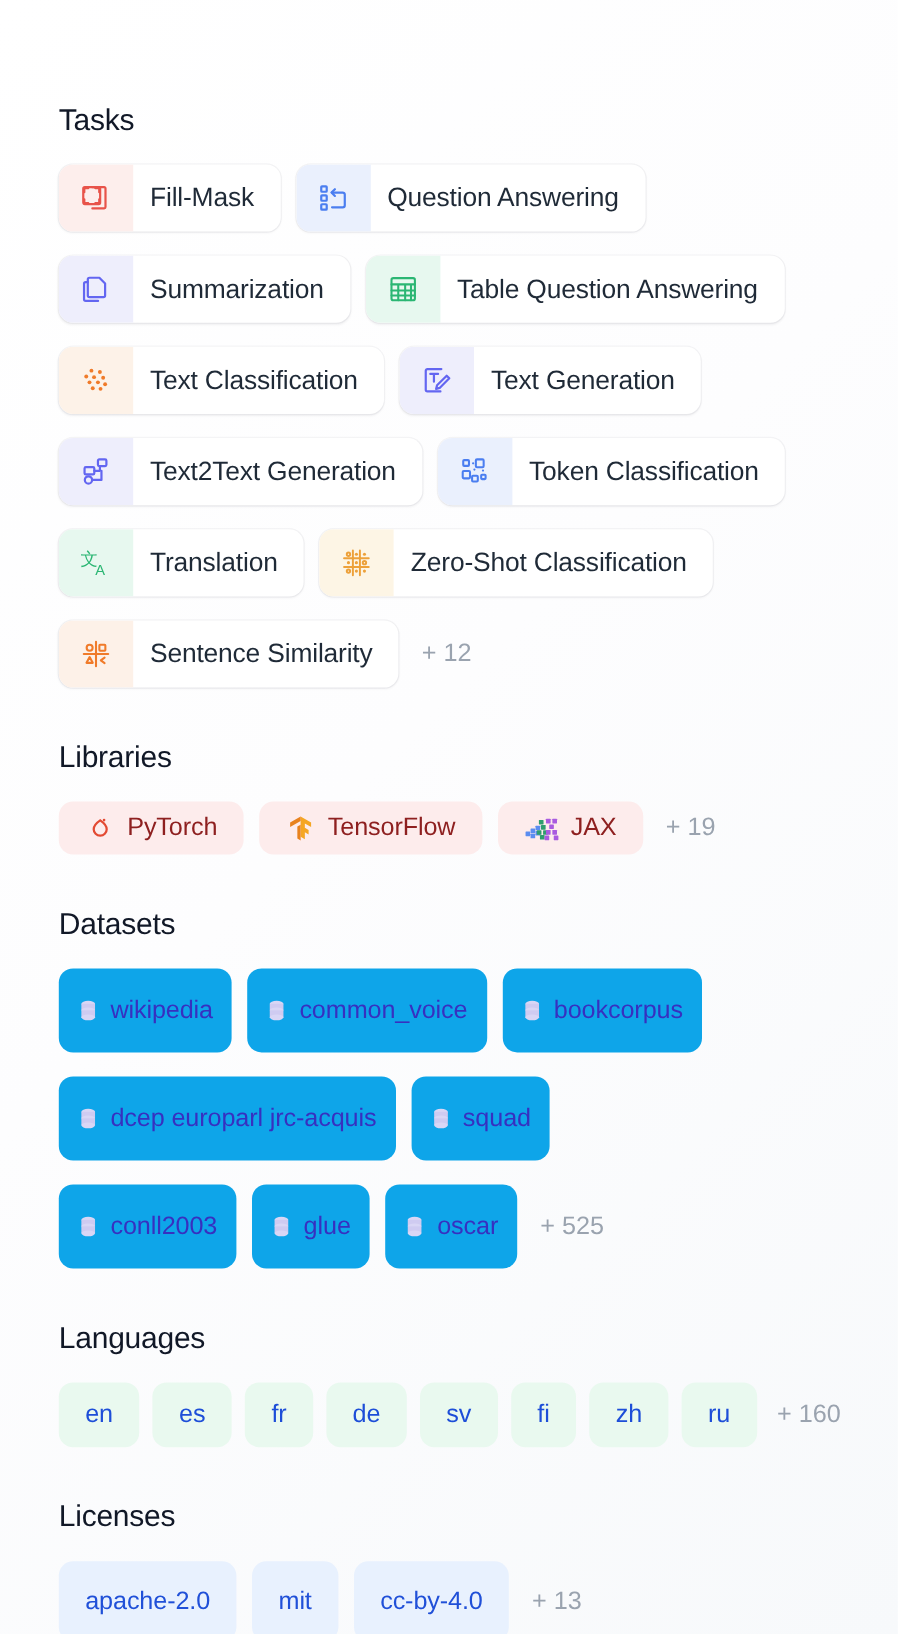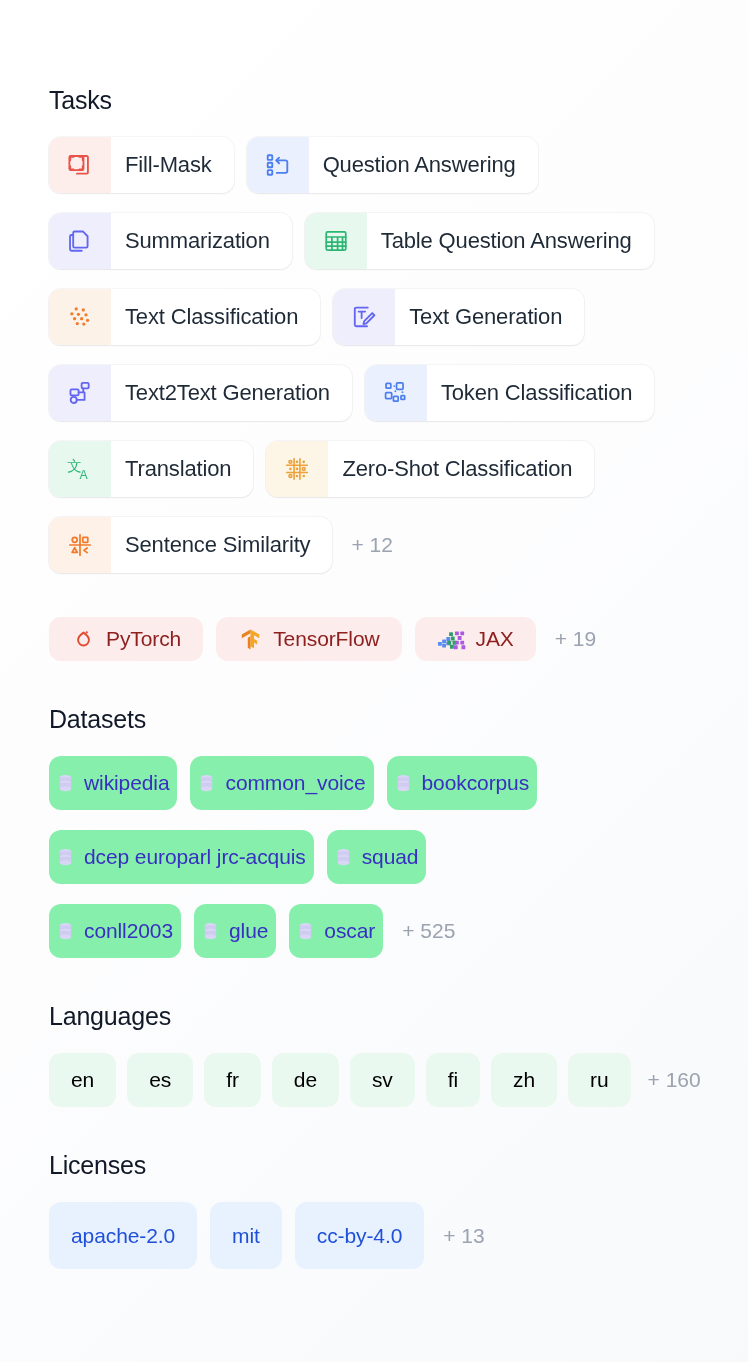--- a/index.html
+++ b/index.html
@@ -61,22 +61,22 @@
     gap: 10px;
     border-radius: 12px;
     height: 52px;
     padding: 0 22px;
     font-size: 21px;
     white-space: nowrap;
     flex: 0 0 auto;
     letter-spacing: -0.1px;
   }
   .tag-lib   { background: #fdecec; color: #8e2020; height: 44px; }
-  .tag-ds    { background: #86efac; color: #3730c0; height: 54px; padding: 0 8px; }
-  .tag-lang  { background: #e9f9ef; color: #000000; height: 54px; padding: 8px 22px; justify-content:center; }
+  .tag-ds    { background: #0ea5e9; color: #3730c0; height: 70px; padding: 0 16px; }
+  .tag-lang  { background: #e9f9ef; color: #1d4ed8; height: 54px; padding: 8px 22px; justify-content:center; }
   .tag-lic   { background: #e8f1fe; color: #2050d8; height: 67px; padding: 0 22px; }
 
   .more {
     font-size: 21px;
     color: #9aa3af;
     white-space: nowrap;
     padding-left: 6px;
     flex: 0 0 auto;
     text-align: right;
   }
@@ -241,20 +241,21 @@
           </div>
           <div class="lb">Sentence Similarity</div>
         </div>
         <div class="more">+ 12</div>
       </div>
 
     </div>
   </div>
 
   <div class="section sec-libraries">
+    <div class="section-title">Libraries</div>
     <div class="tag-row">
       <div class="tag-solid tag-lib">
         <span class="icon-box">
           <svg width="25" height="25" viewBox="0 0 24 24" fill="none" stroke="#e34a33" stroke-width="1.8" stroke-linecap="round">
             <path d="M12 5.4c3.3 2.2 5.2 4.3 5.2 7.1a5.2 5.2 0 1 1-10.4 0c0-2.8 1.9-4.9 5.2-7.1z"></path>
             <circle cx="15.1" cy="5.2" r="1.05" fill="#e34a33" stroke="none"></circle>
           </svg>
         </span>
         <span>PyTorch</span>
       </div>

